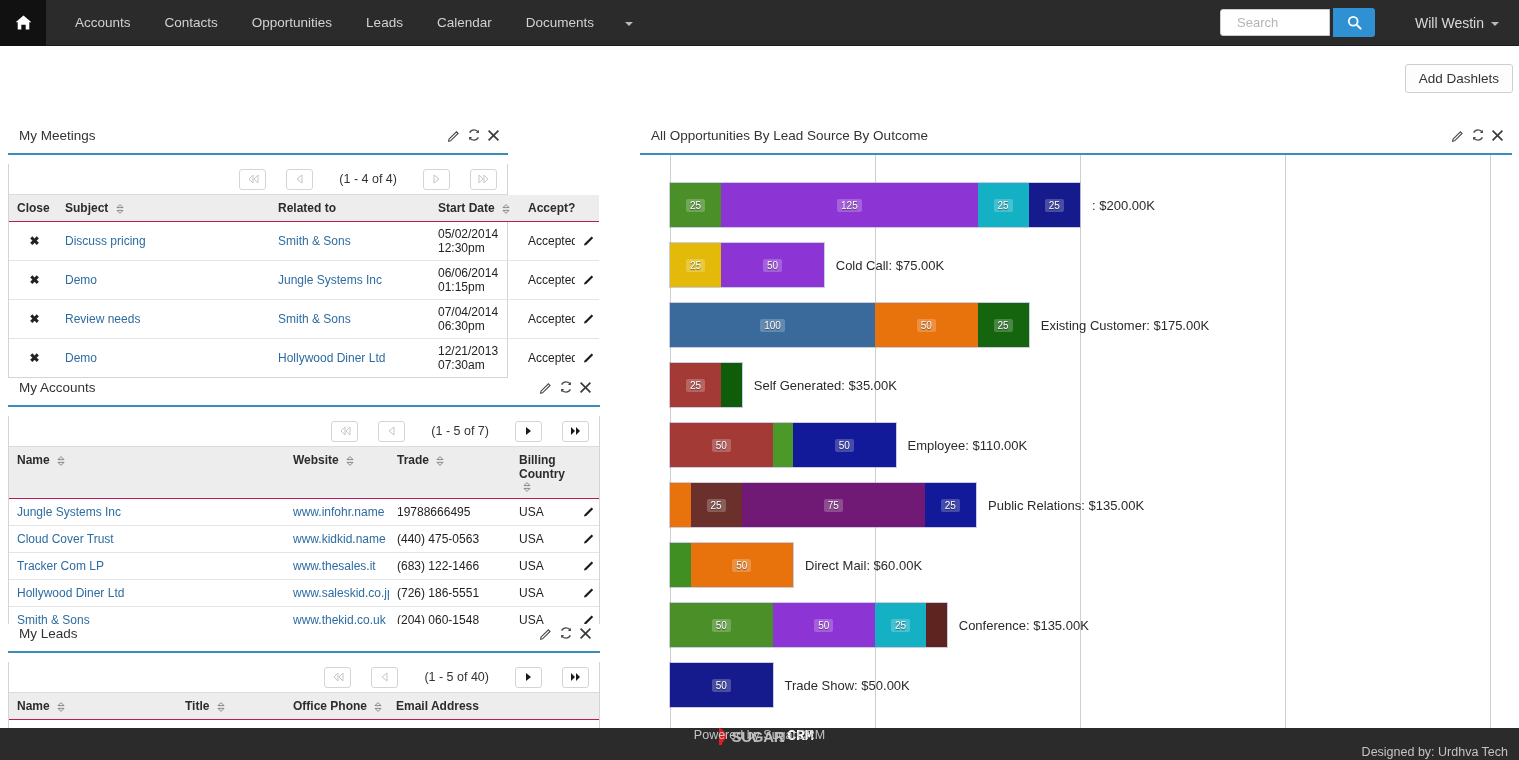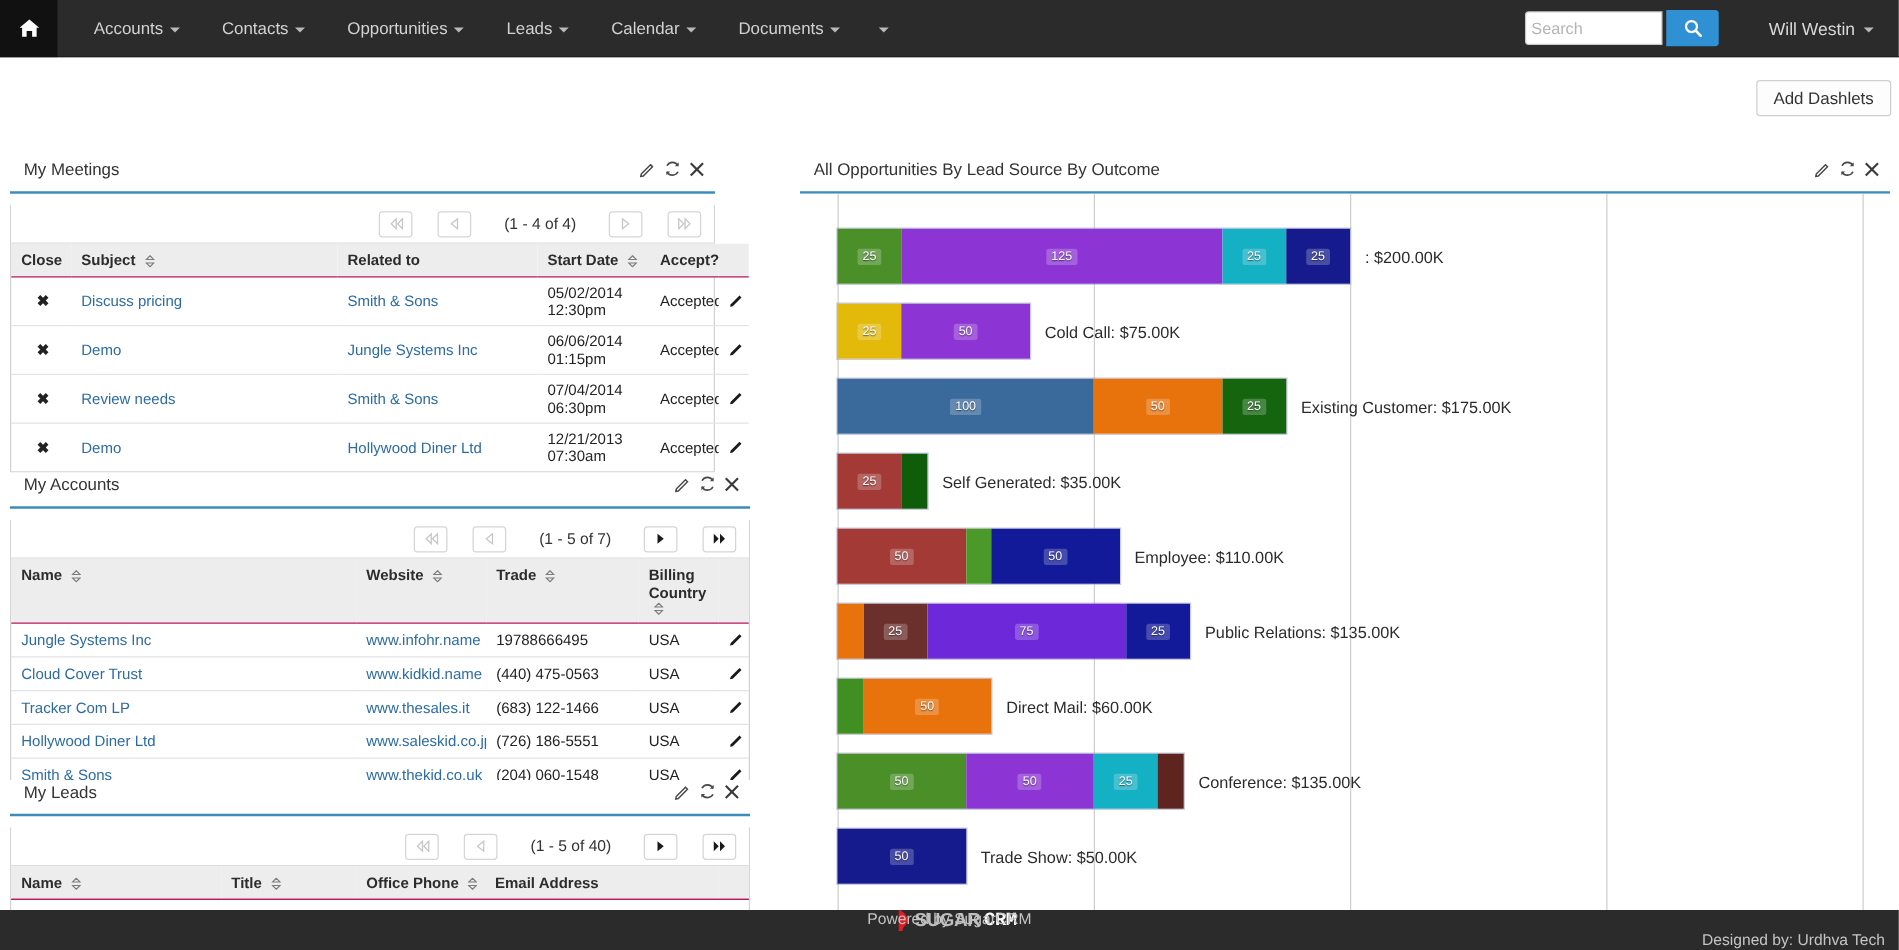--- a/index.html
+++ b/index.html
@@ -30,21 +30,21 @@
   .home-icon { display:block; }
   .nav-items { display: flex; align-items: center; height: 46px; margin-left: 12px; }
   .nav-item {
     color: #d2d2d2;
     font-size: 13.5px;
     padding: 0 17px;
     height: 46px;
     line-height: 46px;
     cursor: pointer;
     white-space: nowrap;
-    display: flex; align-items: center; gap: 5px;
+    display: flex; align-items: center; gap: 5px; flex-direction: column;
   }
   .caret {
     width: 0; height: 0;
     border-left: 4px solid transparent;
     border-right: 4px solid transparent;
     border-top: 4px solid #b9b9b9;
     display: inline-block;
     margin-top: 2px;
   }
   .nav-more { padding: 0 14px; height:46px; display:flex; align-items:center; cursor:pointer; }
@@ -53,21 +53,21 @@
     margin-left: auto;
     display: flex; align-items: center;
     padding-right: 20px;
     gap: 0;
   }
   .search-wrap { display:flex; align-items:center; }
   .search-input {
     width: 110px; height: 27px;
     border: 1px solid #cccccc;
     border-radius: 3px 0 0 3px;
-    padding: 0 4px;
+    padding: 0 16px;
     font-size: 13px;
     font-family: "Liberation Sans", sans-serif;
     color: #555;
     background: #fff;
     outline: none;
     width: 110px;
   }
   .search-input::placeholder { color:#b4b4b4; }
   .search-btn {
     width: 42px; height: 29px;
@@ -286,21 +286,21 @@
       <span>Will Westin</span>
       <i class="caret"></i>
     </div>
   </div>
 </div>
 
 <div class="subbar">
   <button class="add-dashlets">Add Dashlets</button>
 </div>
 
-<div class="dashlet" style="left:8px; top:126px; width:564px;">
+<div class="dashlet" style="left:8px; top:126px; width:500px;">
   <div class="dashlet-head">
     <div class="dashlet-title">My Meetings</div>
     <div class="dashlet-tools">
       <svg class="tool" width="14" height="14" viewBox="0 0 14 14">
         <path d="M2 11.2 L9.4 3.8 L11 5.4 L3.6 12.8 L1.6 13.2 Z" fill="none" stroke="#4a4a4a" stroke-width="1.15"></path>
         <line x1="9.4" y1="3.8" x2="11" y2="5.4" stroke="#4a4a4a" stroke-width="1.15"></line>
       </svg>
       <svg class="tool" width="14" height="14" viewBox="0 0 14 14">
         <path d="M11.4 4.4 A5 5 0 0 0 2.6 4.6" fill="none" stroke="#4a4a4a" stroke-width="1.3"></path>
         <path d="M2.6 9.6 A5 5 0 0 0 11.4 9.4" fill="none" stroke="#4a4a4a" stroke-width="1.3"></path>
@@ -755,21 +755,21 @@
           </div>
         </div>
         <div class="bar-label">Employee: $110.00K</div>
       </div>
       <div class="bar-row" style="left: 30px; top: 328px;">
         <div class="bar">
           <div class="seg" style="width: 20.5px; background: rgb(232, 115, 12);"></div>
           <div class="seg" style="width: 51.25px; background: rgb(107, 48, 44);">
             <span class="seg-val">25</span>
           </div>
-          <div class="seg" style="width: 159px; background: #6d28d9; text-align: right;">
+          <div class="seg" style="width: 183px; background: #701a75; text-align: right;">
             <span class="seg-val">75</span>
           </div>
           <div class="seg" style="width: 51.25px; background: rgb(19, 26, 153);">
             <span class="seg-val">25</span>
           </div>
         </div>
         <div class="bar-label">Public Relations: $135.00K</div>
       </div>
       <div class="bar-row" style="left: 30px; top: 388px;">
         <div class="bar">

